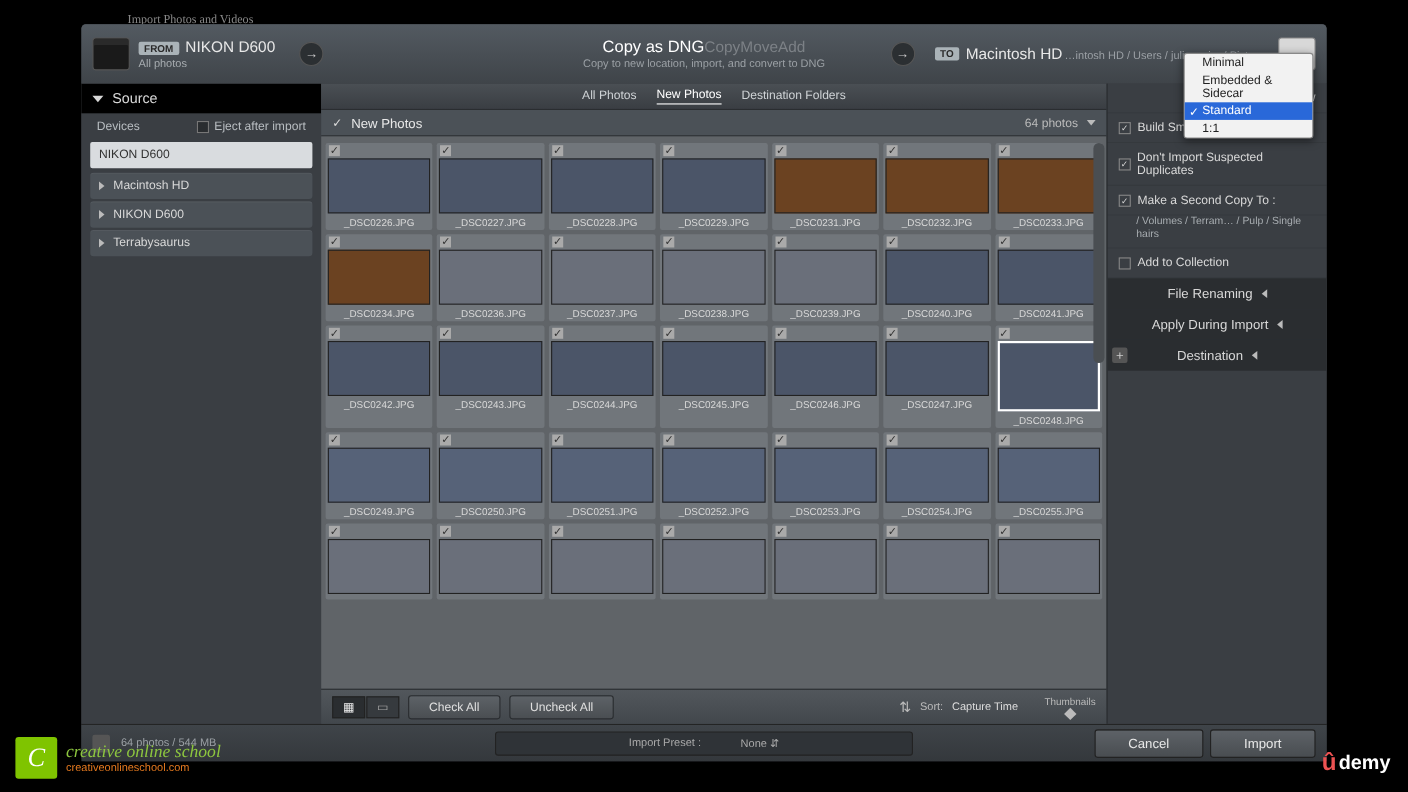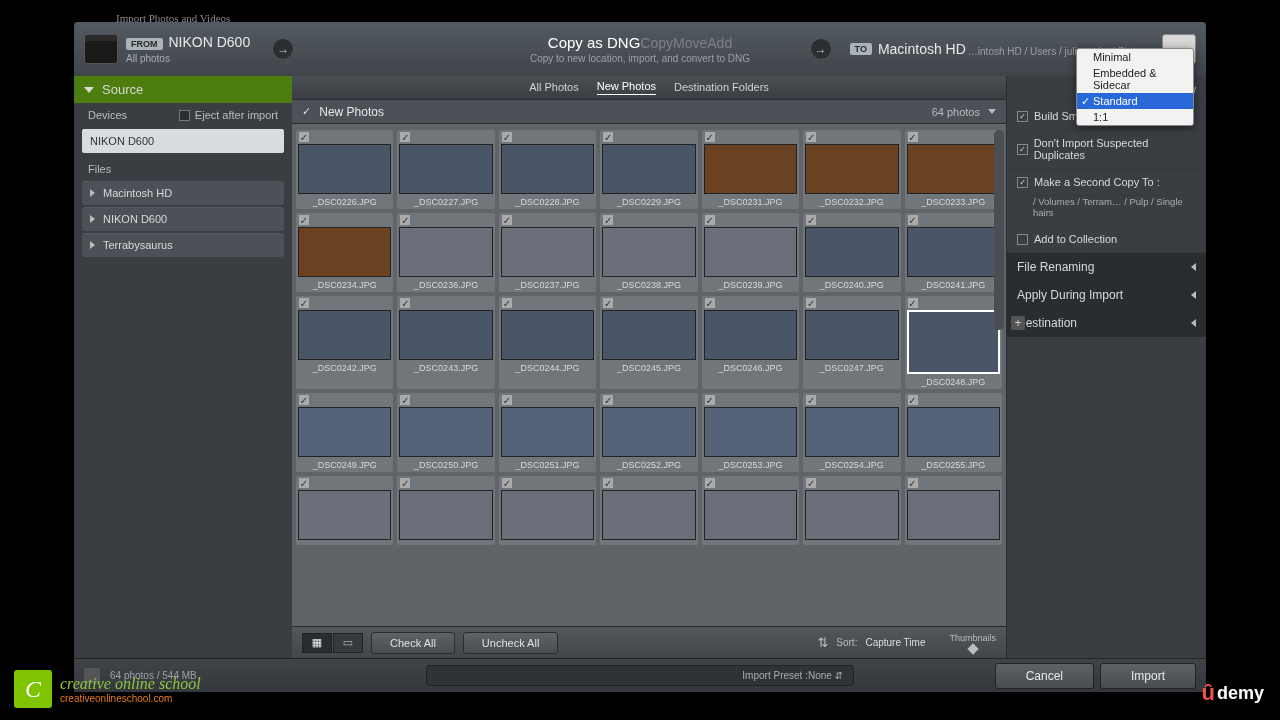--- a/index.html
+++ b/index.html
@@ -26,21 +26,21 @@
 .hdr-right { position: absolute; right: 10px; display: flex; align-items: center; gap: 8px; }
 .to-block { display: flex; flex-direction: row; align-items: flex-end; gap: 2px; }
 .to-row { display: flex; align-items: center; gap: 6px; }
 .to-path { color: #9ba0a5; font-size: 10px; }
 .hdd-ext { width: 34px; height: 30px; background: #d8d8d8; border-radius: 3px; border: 1px solid #888; }
 .arrow-btn.r { margin: 0 10px 0 0; }
 
 .body { display: flex; height: calc(100% - 54px - 34px); }
 
 .left-panel { width: 218px; background: #3a3e43; display: flex; flex-direction: column; }
-.panel-hdr { background: #4d7c0f; color: #d8d8d8; font-size: 13px; padding: 6px 10px; display: flex; align-items: center; gap: 8px; }
+.panel-hdr { background: #000000; color: #d8d8d8; font-size: 13px; padding: 6px 10px; display: flex; align-items: center; gap: 8px; }
 .tri-down { width: 0; height: 0; border-left: 5px solid transparent; border-right: 5px solid transparent; border-top: 6px solid #d8d8d8; }
 .lp-row { padding: 6px 14px; color: #b8bdc1; font-size: 11px; display: flex; align-items: center; justify-content: space-between; }
 .eject { display: flex; align-items: center; gap: 5px; }
 .chk { width: 11px; height: 11px; border: 1px solid #777; background: #2a2d30; }
 .device-pill { margin: 2px 8px; background: #d9dcdf; color: #333; font-size: 11px; padding: 6px 8px; border-radius: 2px; }
 .files-lbl { padding: 8px 14px 4px; color: #b8bdc1; font-size: 11px; }
 .file-node { margin: 2px 8px; background: #4b5157; color: #d8d8d8; font-size: 11px; padding: 6px 8px; border-radius: 3px; display: flex; align-items: center; gap: 8px; box-shadow: inset 0 1px 0 rgba(255,255,255,0.05); }
 .tri-right { width: 0; height: 0; border-top: 4px solid transparent; border-bottom: 4px solid transparent; border-left: 5px solid #bbb; }
 
 .center { flex: 1; display: flex; flex-direction: column; background: #3a3e43; }
@@ -75,33 +75,33 @@
 .tb-spacer { flex: 1; }
 .sort-lbl { color: #bbb; font-size: 10px; }
 .sort-val { color: #ddd; font-size: 10px; margin-right: 16px; }
 .thumbs-sld { display: flex; flex-direction: column; align-items: center; color: #bbb; font-size: 9px; gap: 2px; }
 .sld-dot { width: 8px; height: 8px; background: #bbb; transform: rotate(45deg); }
 
 .right-panel { width: 200px; background: #3a3e43; border-left: 1px solid #2a2d30; display: flex; flex-direction: column; position: relative; }
 .rp-row { padding: 7px 10px; color: #d8d8d8; font-size: 11px; display: flex; align-items: center; gap: 6px; border-bottom: 1px solid rgba(0,0,0,0.08); }
 .rp-row .cb { width: 11px; height: 11px; border: 1px solid #888; background: #3a3e43; display: flex; align-items: center; justify-content: center; color: #ddd; font-size: 8px; }
 .rp-row.dim { color: #a8adb1; font-size: 9.5px; padding-top: 0; padding-left: 26px; }
-.rp-section { background: #2a2d30; color: #d8d8d8; font-size: 12px; padding: 7px 10px; display: flex; align-items: center; justify-content: space-between; gap: 8px; }
+.rp-section { background: #2a2d30; color: #d8d8d8; font-size: 12px; padding: 7px 10px; display: flex; align-items: center; justify-content: center; gap: 8px; }
 .tri-left { width: 0; height: 0; border-top: 4px solid transparent; border-bottom: 4px solid transparent; border-right: 5px solid #bbb; }
 .plus-btn { position: absolute; left: 4px; width: 14px; height: 14px; background: #555; color: #ccc; font-size: 12px; display: flex; align-items: center; justify-content: center; border-radius: 2px; }
 
 .dropdown { position: absolute; right: 12px; top: -28px; width: 118px; background: #f2f2f2; border: 1px solid #888; border-radius: 3px; box-shadow: 0 2px 8px rgba(0,0,0,0.5); font-size: 11px; z-index: 100; }
 .dd-item { padding: 2px 16px; color: #222; position: relative; }
 .dd-item.sel { background: #2968d9; color: #fff; }
 .dd-item.sel::before { content: "✓"; position: absolute; left: 4px; }
 
 .footer { height: 34px; background: linear-gradient(#3f4449,#34383c); display: flex; align-items: center; padding: 0 10px; border-top: 1px solid #222; }
 .ft-left { color: #9ba0a5; font-size: 10px; display:flex; align-items:center; gap:10px; }
 .ft-icon { width:16px; height:16px; background:#555; border-radius:2px; }
-.preset { position: absolute; left: 50%; transform: translateX(-50%); background: #2f3337; border: 1px solid #222; padding: 4px 10px; color: #aaa; font-size: 10px; width: 428px; display: flex; align-items: center; justify-content: flex-end; border-radius: 3px; }
+.preset { position: absolute; left: 50%; transform: translateX(-50%); background: #2f3337; border: 1px solid #222; padding: 4px 10px; color: #aaa; font-size: 10px; width: 380px; display: flex; align-items: center; justify-content: center; border-radius: 3px; gap: 36px; }
 .ft-btns { margin-left: auto; display: flex; gap: 6px; }
 .ft-btn { background: linear-gradient(#5d6267,#494d51); border: 1px solid #222; color: #e8e8e8; font-size: 12px; padding: 5px 30px; border-radius: 3px; }
 
 .brand { position: absolute; left: 14px; bottom: 12px; display: flex; align-items: center; gap: 8px; z-index: 200; }
 .brand-sq { width: 38px; height: 38px; background: #7fc400; color: #fff; font-size: 24px; display: flex; align-items: center; justify-content: center; border-radius: 3px; font-family: Georgia, serif; font-style: italic; }
 .brand-txt { display: flex; flex-direction: column; }
 .brand-main { color: #8dc63f; font-family: Georgia, cursive; font-style: italic; font-size: 16px; }
 .brand-sub { color: #e67a1f; font-size: 10px; }
 .udemy { position: absolute; right: 16px; bottom: 14px; color: #fff; font-size: 18px; font-weight: bold; display: flex; align-items: center; gap: 2px; }
 .udemy-u { color: #ec5252; font-size: 22px; }
@@ -154,21 +154,20 @@
         <span>Source</span>
       </div>
       <div class="lp-row">
         <span>Devices</span>
         <span class="eject">
           <span class="chk"></span>
           <span>Eject after import</span>
         </span>
       </div>
       <div class="device-pill">NIKON D600</div>
-      <div class="files-lbl">Files</div>
       <div id="file-nodes">
           <div class="file-node">
             <span class="tri-right"></span>
             <span>Macintosh HD</span>
           </div>
           <div class="file-node">
             <span class="tri-right"></span>
             <span>NIKON D600</span>
           </div>
           <div class="file-node">

